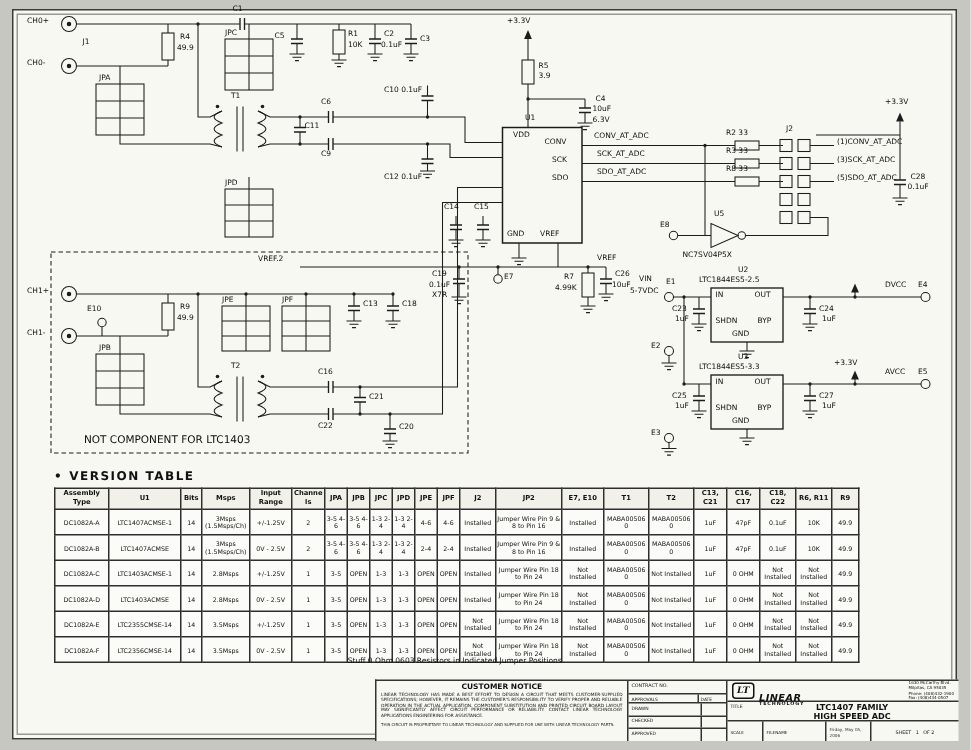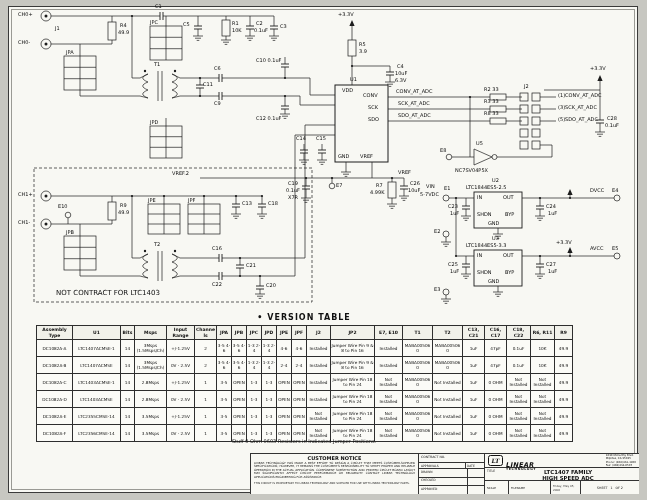--- a/index.html
+++ b/index.html
@@ -4,21 +4,21 @@
 <style>
   html,body{margin:0;padding:0;overflow:hidden;}
   body{width:647px;height:500px;background:#c7c7c1;position:relative;
        font-family:"DejaVu Sans",sans-serif;color:#111;}
   .sheet{position:absolute;left:8px;top:6px;width:630px;height:487px;
          background:#f8f8f3;border:1.2px solid #3a3a3a;box-sizing:border-box;}
   .sheet-inner{position:absolute;inset:2px;border:0.5px solid #9a9a94;}
   svg.schem{position:absolute;left:0;top:0;width:647px;height:500px;}
   .label-layer{position:absolute;left:0;top:0;width:647px;height:500px;pointer-events:none;}
   .sch-label{position:absolute;font-size:5px;line-height:1;white-space:pre;color:#0d0d0d;}
-  .vt-heading{position:absolute;left:36px;top:313px;width:536px;text-align:center;
+  .vt-heading{position:absolute;left:36px;top:313px;width:536px;text-align:left;
               font-size:8px;font-weight:bold;letter-spacing:1px;}
   .vt-heading .bullet{margin-right:4px;}
   table.vt{position:absolute;left:36px;top:325px;width:536px;border-collapse:collapse;
            table-layout:fixed;background:#fbfbf7;}
   .vt th,.vt td{border:0.5px solid #2e2e2e;font-size:4.2px;line-height:1.25;
                 text-align:center;vertical-align:middle;padding:1px 0.5px;
                 overflow:hidden;word-wrap:break-word;}
   .vt th{font-weight:bold;font-size:4.5px;background:#f1f1ea;}
   .vt td{height:14px;}
   .vt-note{position:absolute;left:36px;top:438px;width:536px;text-align:center;font-size:5px;}
@@ -243,21 +243,21 @@
     <span class="sch-label" style="left: 118px; top: 210px;">49.9</span>
     <span class="sch-label" style="left: 154px; top: 242px;">T2</span>
     <span class="sch-label" style="left: 148px; top: 198px;">JPE</span>
     <span class="sch-label" style="left: 188px; top: 198px;">JPF</span>
     <span class="sch-label" style="left: 242px; top: 201px;">C13</span>
     <span class="sch-label" style="left: 268px; top: 201px;">C18</span>
     <span class="sch-label" style="left: 212px; top: 246px;">C16</span>
     <span class="sch-label" style="left: 246px; top: 263px;">C21</span>
     <span class="sch-label" style="left: 212px; top: 282px;">C22</span>
     <span class="sch-label" style="left: 266px; top: 283px;">C20</span>
-    <span class="sch-label" style="left: 56px; top: 290px; font-size: 7px;">NOT CONTRACT FOR LTC1403</span>
+    <span class="sch-label" style="left: 56px; top: 290px; font-size: 7px;">NOT COMPONENT FOR LTC1403</span>
     <span class="sch-label" style="left: 426px; top: 184px;">VIN</span>
     <span class="sch-label" style="left: 420px; top: 192px;">5-7VDC</span>
     <span class="sch-label" style="left: 444px; top: 186px;">E1</span>
     <span class="sch-label" style="left: 492px; top: 178px;">U2</span>
     <span class="sch-label" style="left: 466px; top: 185px;">LTC1844ES5-2.5</span>
     <span class="sch-label" style="left: 477px; top: 195px;">IN</span>
     <span class="sch-label" style="left: 503px; top: 195px;">OUT</span>
     <span class="sch-label" style="left: 477px; top: 212px;">SHDN</span>
     <span class="sch-label" style="left: 505px; top: 212px;">BYP</span>
     <span class="sch-label" style="left: 488px; top: 221px;">GND</span>

